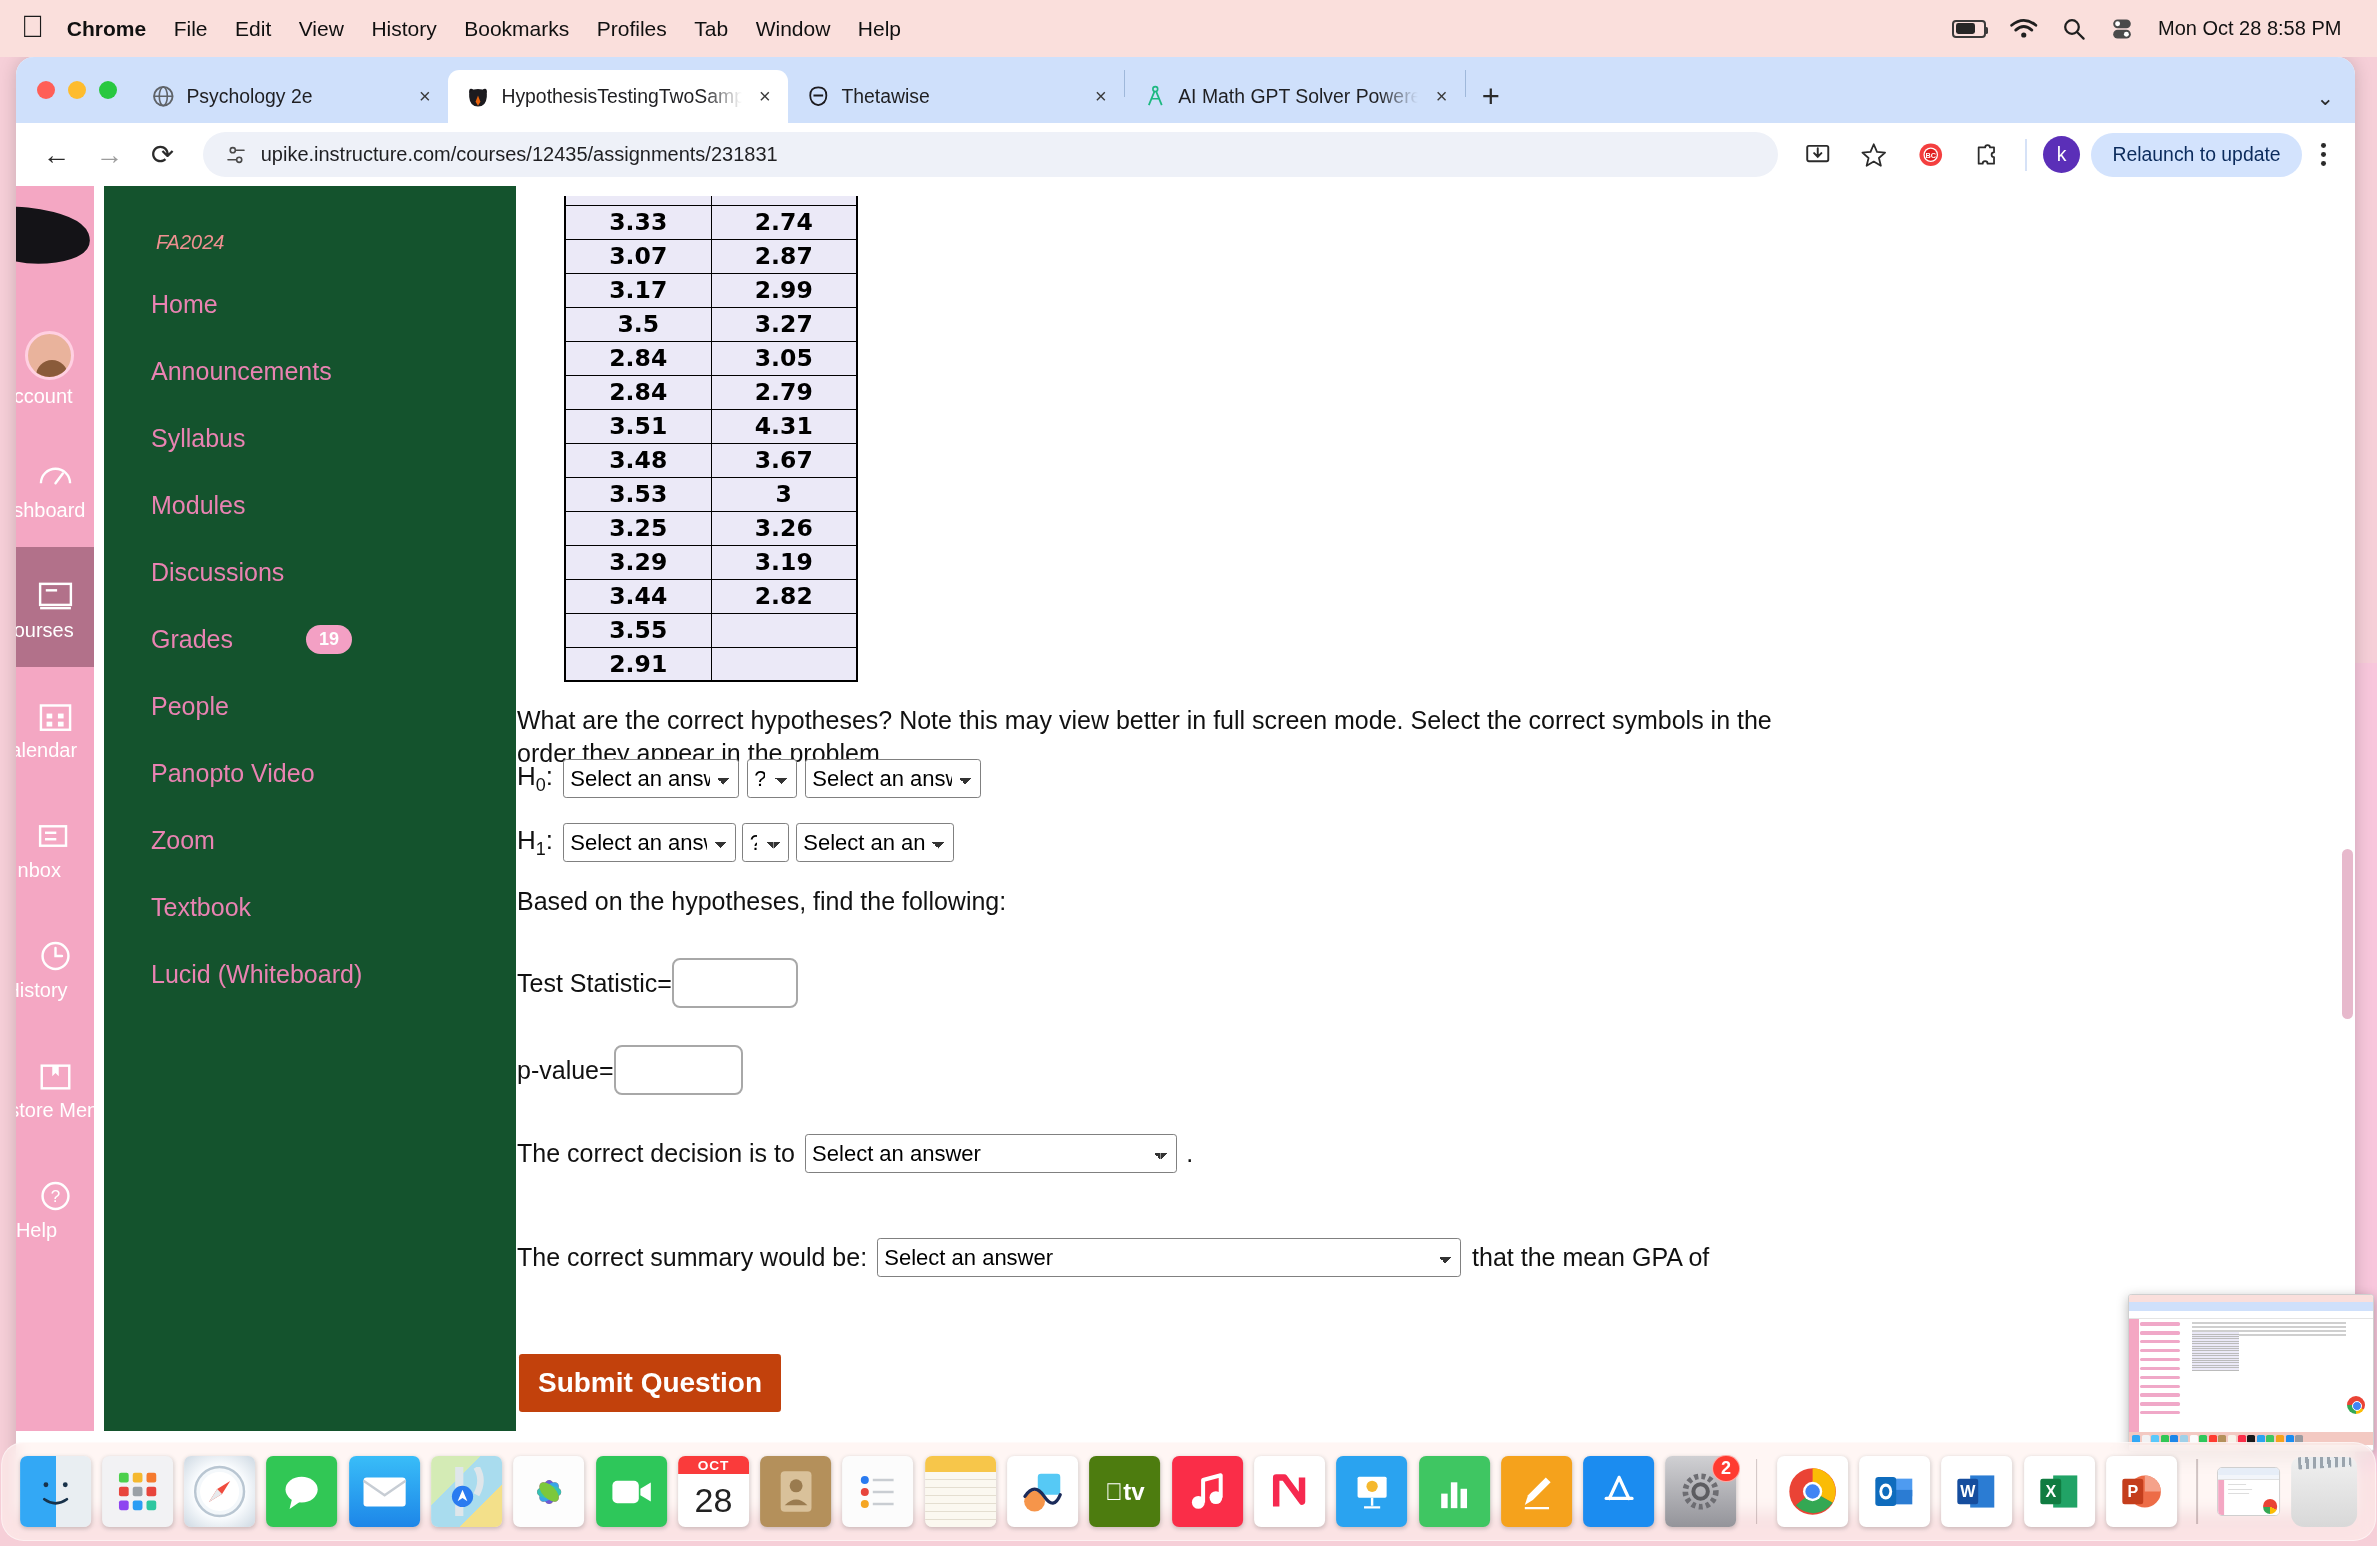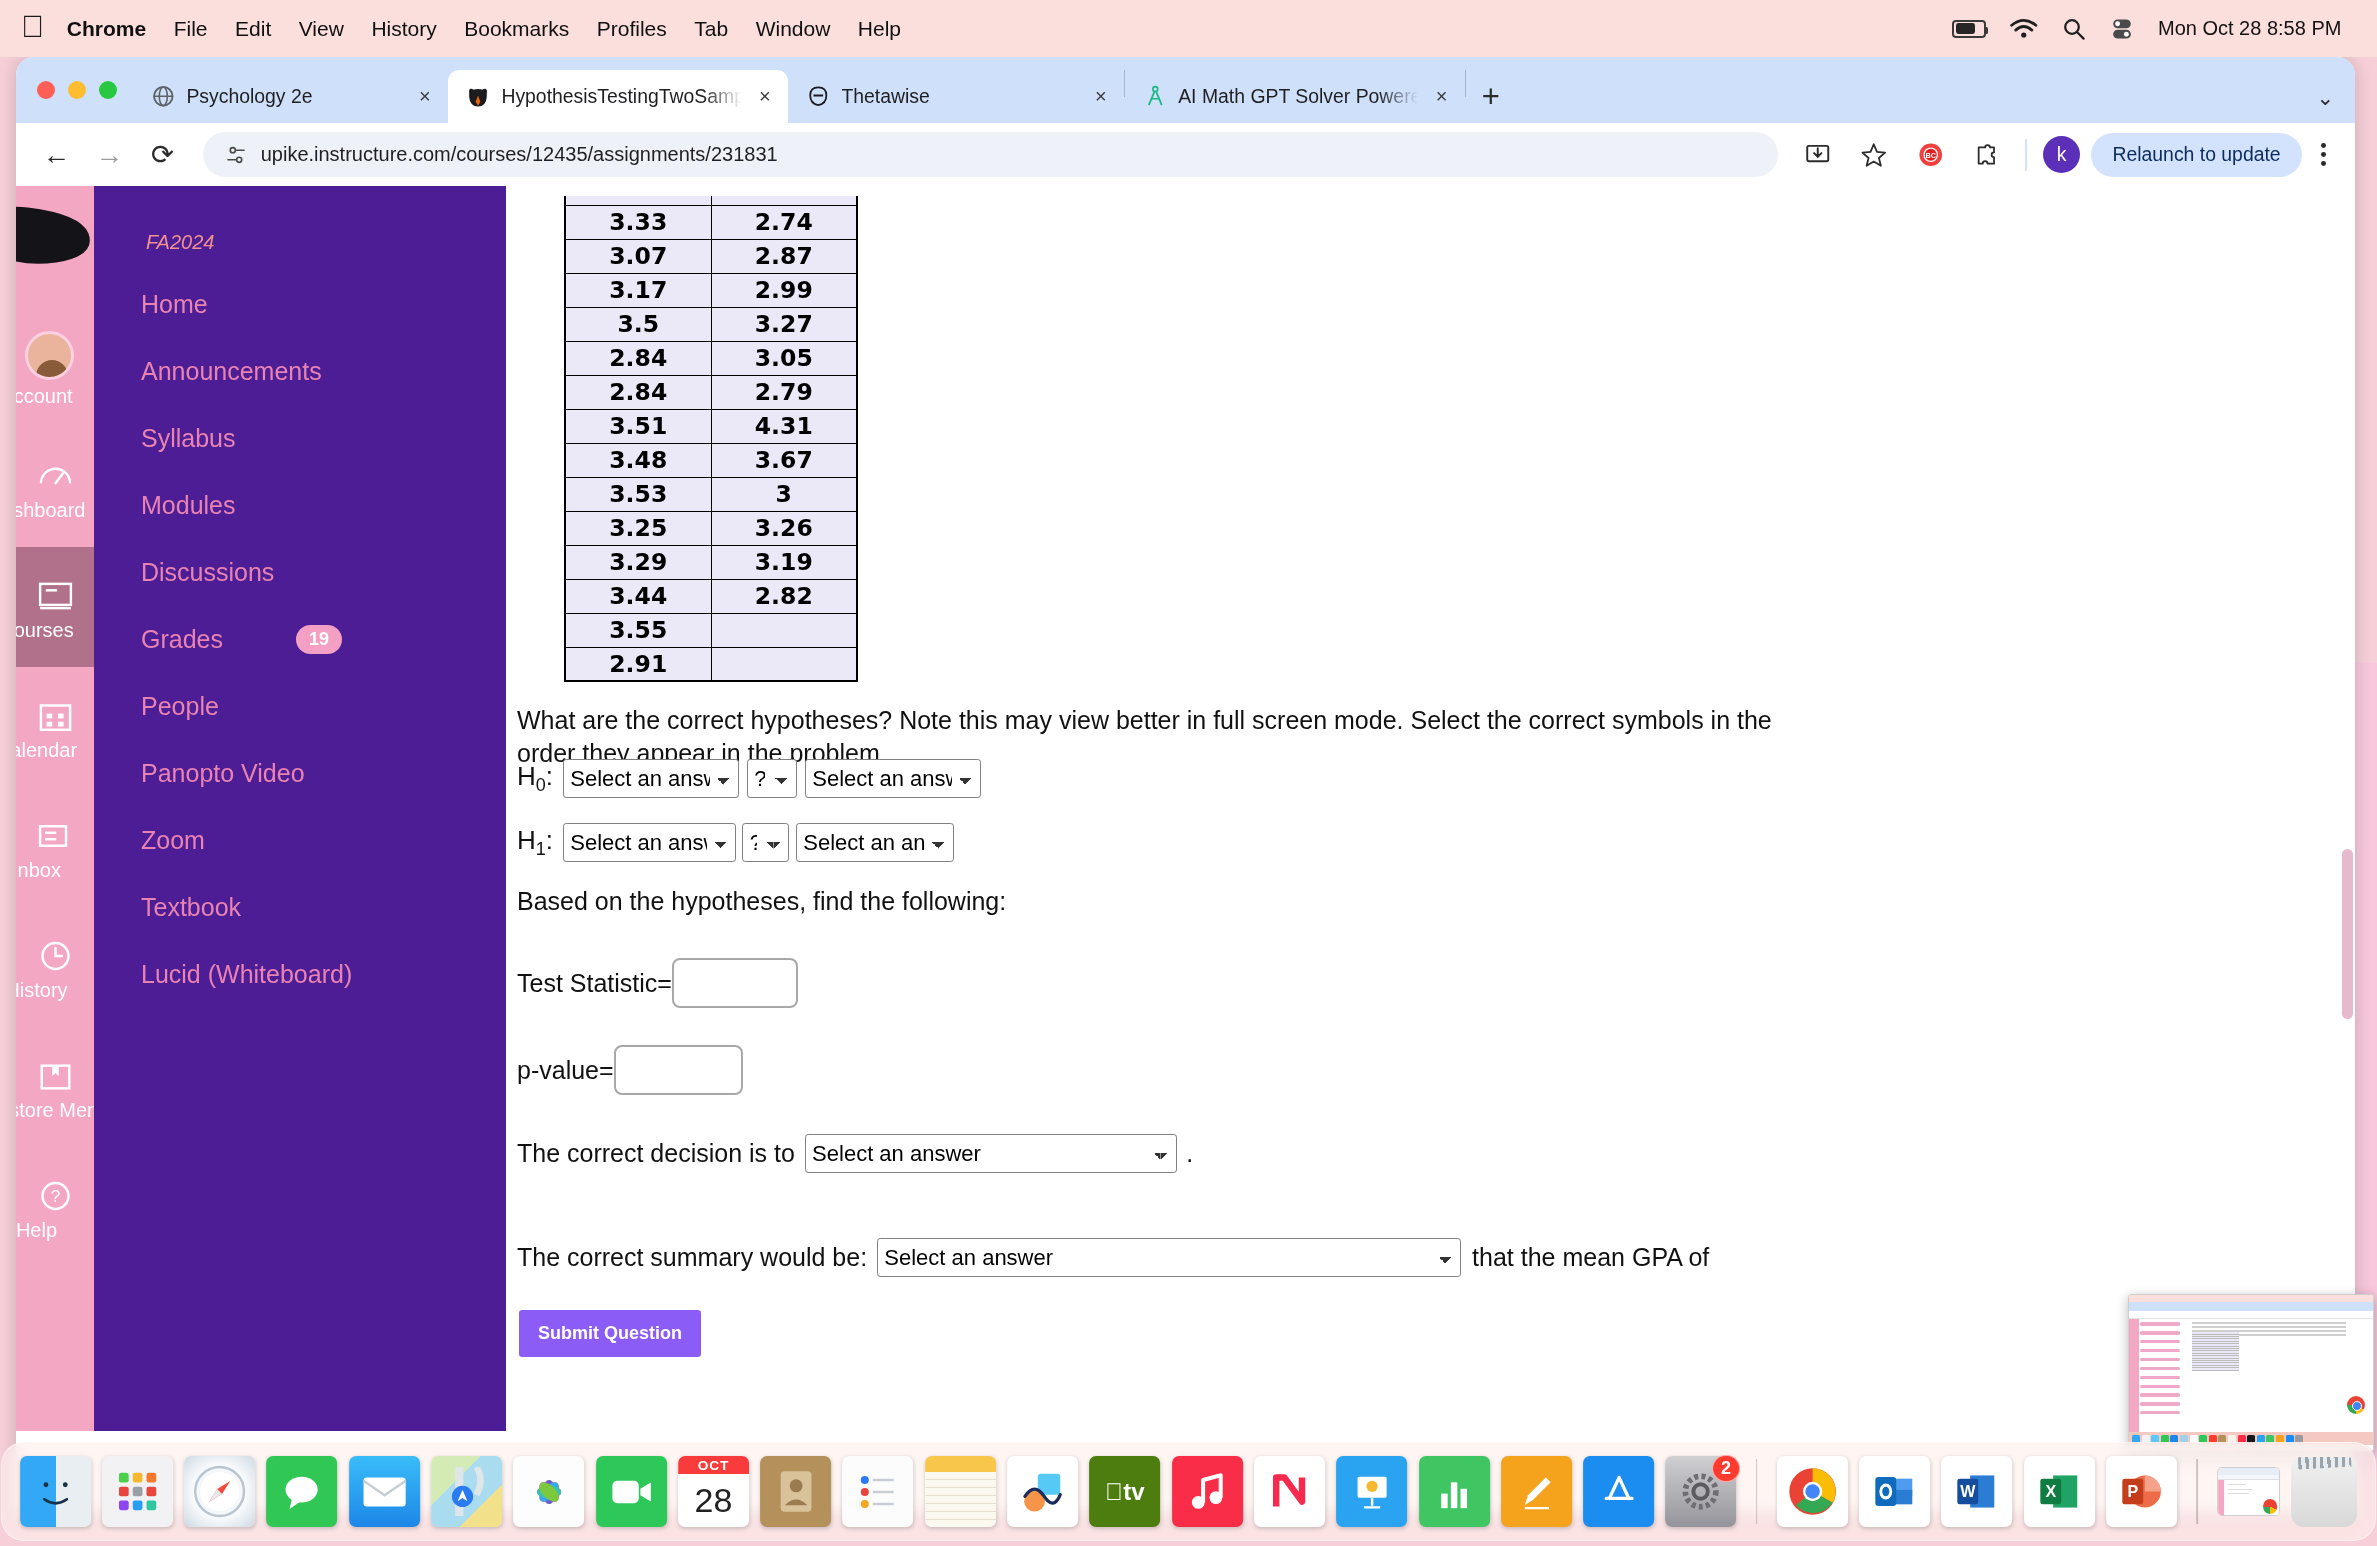--- a/index.html
+++ b/index.html
@@ -124,22 +124,22 @@
     border: 3.2px solid #ffd0e2; overflow: hidden; position: relative;
     margin-left: -11.3px;
   }
   .gn-avatar::after{
     content:""; position:absolute; left:8px; top:26px; width:32px; height:32px;
     border-radius:50%; background:#8a5b3a;
   }
 
   
   .coursenav {
-    position: absolute; left: 78px; top: 0; width: 412px; height: 1245px;
-    background: #4c1d95; padding: 45px 0 0 47px;
+    position: absolute; left: 88px; top: 0; width: 412px; height: 1245px;
+    background: #14532d; padding: 45px 0 0 47px;
   }
   .term { font-size: 20px; color: #f09090; font-style: italic; margin-bottom: 36px; margin-left: 4.9px; }
   .cn-item {
     font-size: 25px; color: #e983b2; margin-bottom: 38px;
     display: flex; align-items: center; white-space: nowrap;
   }
   .cn-badge {
     background: #f3a0c4; color: #fff; font-size: 18px; border-radius: 18px;
     padding: 4px 13px; margin-left: 73px; font-weight: 600;
   }
@@ -184,23 +184,24 @@
   }
   select.sel.narrow { padding-right: 31px; }
   input.txt {
     border: 2.4px solid #a8a8a8; border-radius: 8px; background: #fff;
     height: 50px; width: 126px; font-size: 22.6px; padding: 0 8px;
   }
   input.txt.small { width: 129px; }
   .plain { font-size: 25px; color: #111; white-space: nowrap; }
   .btn-submit {
     position: absolute; left: 1.6px;
-    background: #8b5cf6; color: #fff; border: none;
-    font-size: 18px; font-weight: bold; padding: 13px 19.4px; border-radius: 3.2px;
+    background: #c2410c; color: #fff; border: none;
+    font-size: 28px; font-weight: bold; padding: 13px 19.4px; border-radius: 3.2px;
     font-family: "Liberation Sans", sans-serif;
+    margin-top: 44px;
   }
 
   
   .vscroll-page {
     position: absolute; right: 1.6px; top: 663px; width: 11.3px; height: 170px;
     background: #e7b9cc; border-radius: 6.5px;
   }
 
   
   .deskpink {

